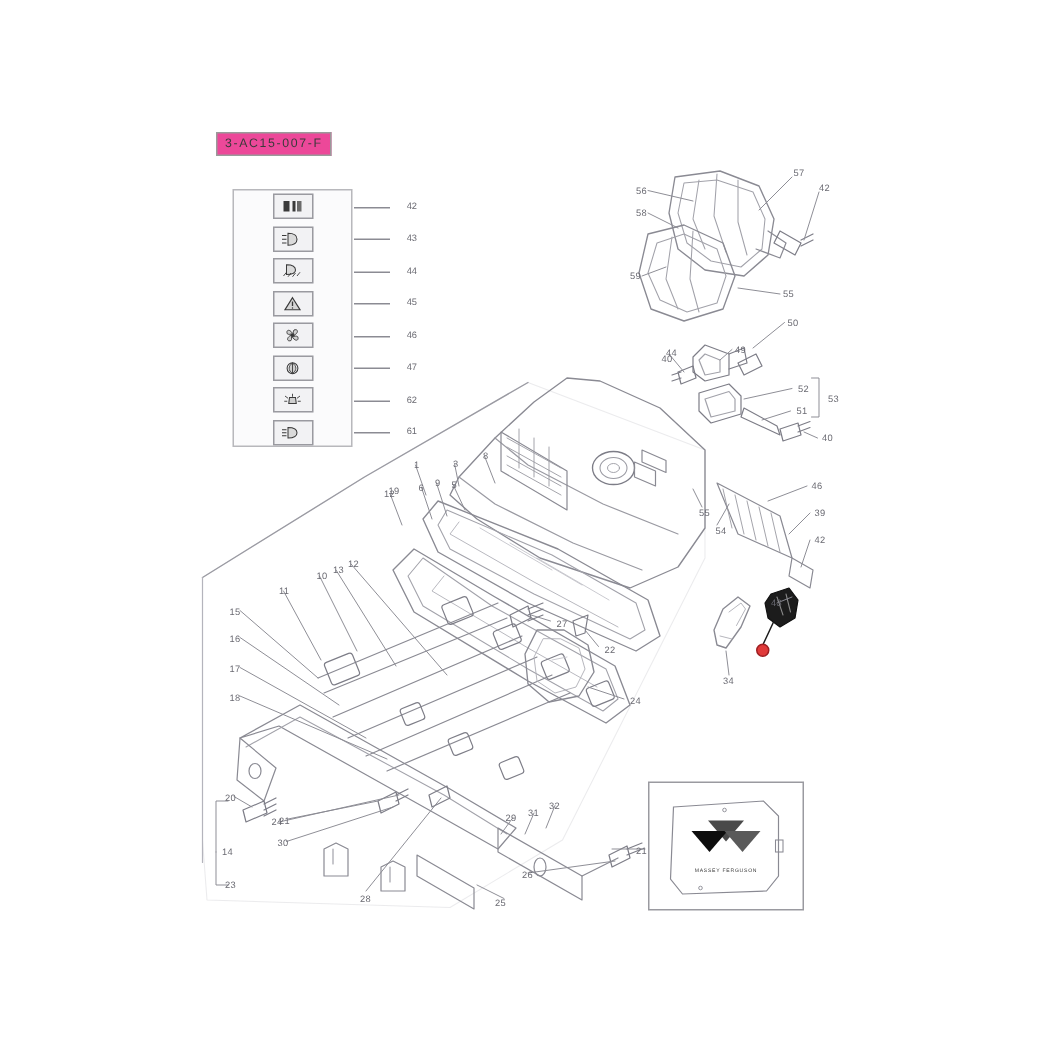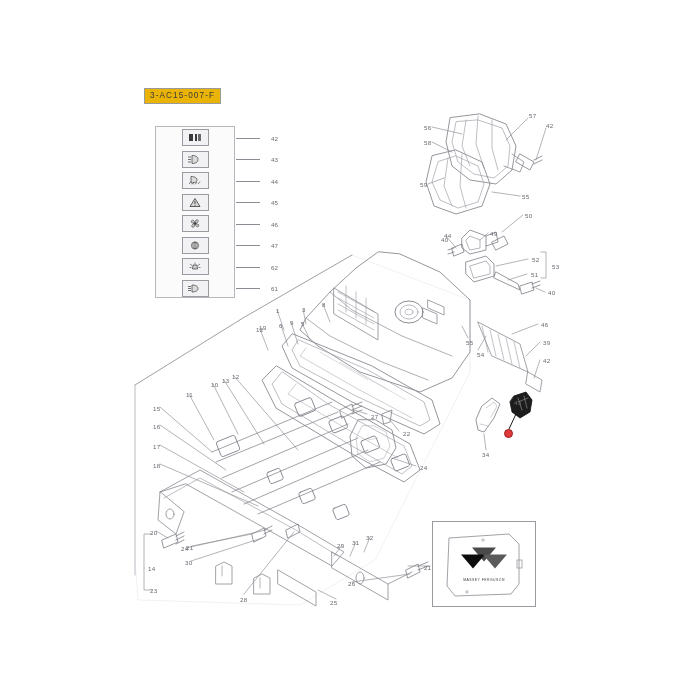--- a/index.html
+++ b/index.html
@@ -35,21 +35,21 @@
     white-space: nowrap;
     line-height: 1;
     user-select: none;
   }
   #title-box {
     position: absolute;
     left: 144px;
     top: 88px;
     padding: 2px 5px 3px 5px;
     border: 1px solid #9a9a9a;
-    background: #eab308;
+    background: #ec4899;
     font-size: 8.2px;
     color: #3a3a3a;
     letter-spacing: 1.1px;
     font-family: "Liberation Sans", sans-serif;
     white-space: nowrap;
     line-height: 1.1;
   }
   #legend-panel {
     position: absolute;
     left: 155px;

